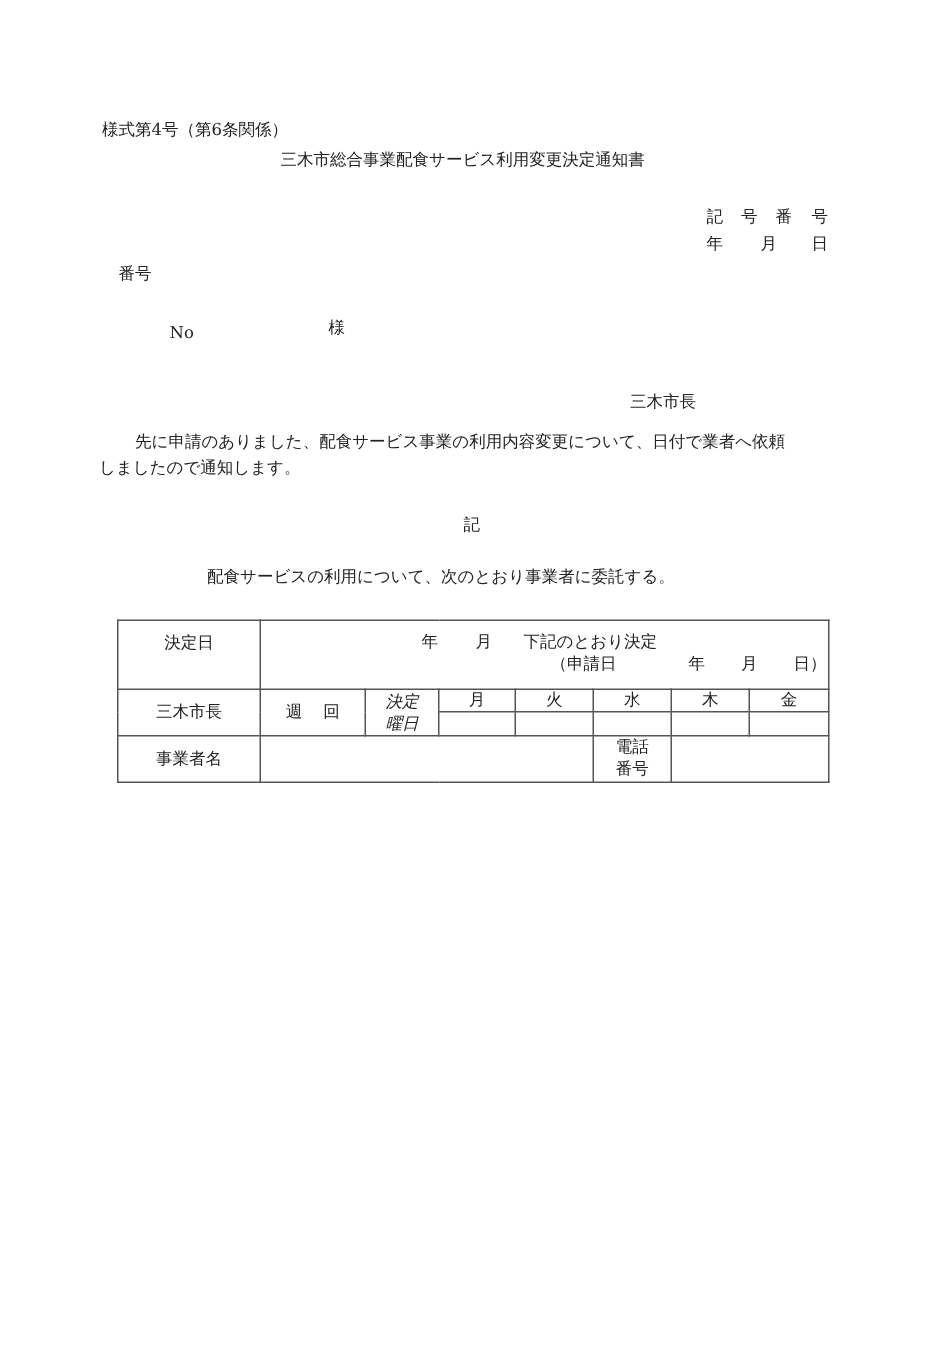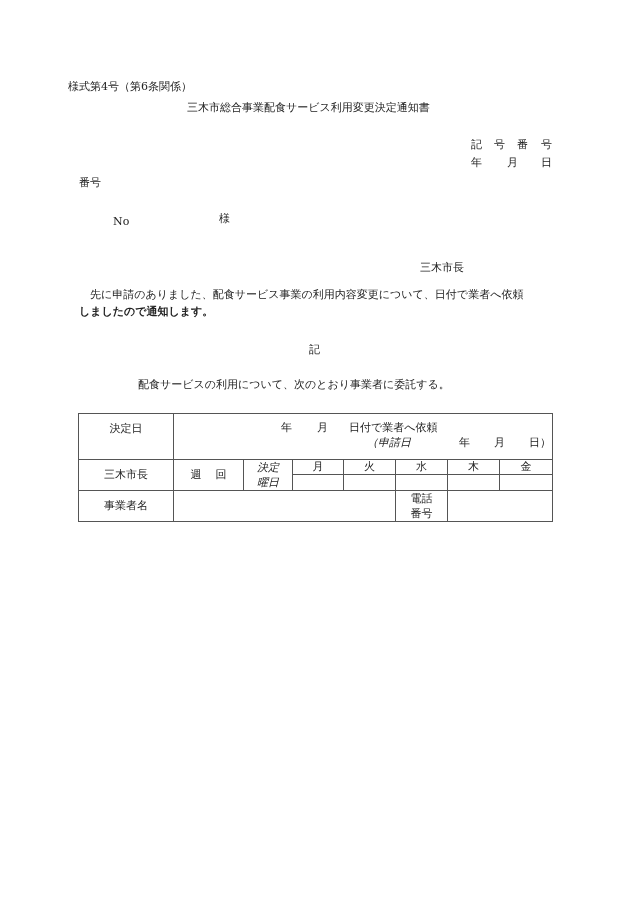--- a/index.html
+++ b/index.html
@@ -39,21 +39,21 @@
 </div>
 
 <div class="t" style="left:79px; top:176px;">番号</div>
 <div class="t" style="left:113px; top:176px;margin-top:39px;">No</div>
 
 <div class="t" style="left:219px; top:212px;">様</div>
 
 <div class="t" style="left:388px; top:261px;margin-left:32px;">三木市長</div>
 
 <div class="t" style="left:90px; top:288px;">先に申請のありました、配食サービス事業の利用内容変更について、日付で業者へ依頼</div>
-<div class="t" style="left:79px; top:305px;font-weight:bold;">しましたので通知します。</div>
+<div class="t" style="left:66px; top:305px;">しましたので通知します。</div>
 
 <div class="t" style="left:309px; top:343px;">記</div>
 
 <div class="t" style="left:90px; top:378px;padding-left:48px;">配食サービスの利用について、次のとおり事業者に委託する。</div>
 
 <table class="form">
   <colgroup>
     <col style="width:95px">
     <col style="width:70px">
     <col style="width:49px">
@@ -63,22 +63,22 @@
     <col style="width:38px">
     <col style="width:52px">
     <col style="width:53px">
   </colgroup>
   <tbody>
       <tr style="height:46px;">
     <td style="vertical-align:top; padding-top:8px;">決定日</td>
     <td colspan="8" style="position:relative; text-align:left;">
       <span class="abs" style="left:107px; top:7px;">年</span>
       <span class="abs" style="left:143px; top:7px;">月</span>
-      <span class="abs" style="left:175px; top:7px;">日付で業者へ依頼</span>
-      <span class="abs" style="left:193px; top:22px;font-style:italic;">（申請日</span>
+      <span class="abs" style="left:175px; top:7px;">下記のとおり決定</span>
+      <span class="abs" style="left:193px; top:22px;">（申請日</span>
       <span class="abs" style="left:285px; top:22px;">年</span>
       <span class="abs" style="left:320px; top:22px;">月</span>
       <span class="abs" style="left:355px; top:22px;">日）</span>
     </td>
   </tr>
   <tr style="height:15px;">
     <td rowspan="2">三木市長</td>
     <td rowspan="2">
       <span>週</span><span style="display:inline-block; width:14px;"></span><span>回</span>
     </td>
@@ -92,21 +92,21 @@
     <td>木</td>
     <td>金</td>
   </tr>
   <tr style="height:16px;">
     <td></td>
     <td></td>
     <td colspan="2"></td>
     <td></td>
     <td></td>
   </tr>
-  <tr style="height:31px;">
+  <tr style="height:31px;font-family:Liberation Serif, serif;">
     <td>事業者名</td>
     <td colspan="4"></td>
     <td colspan="2" style="line-height:15px;">
       <div>電話</div>
       <div>番号</div>
     </td>
     <td colspan="2"></td>
   </tr>
 </tbody>
   </table>

